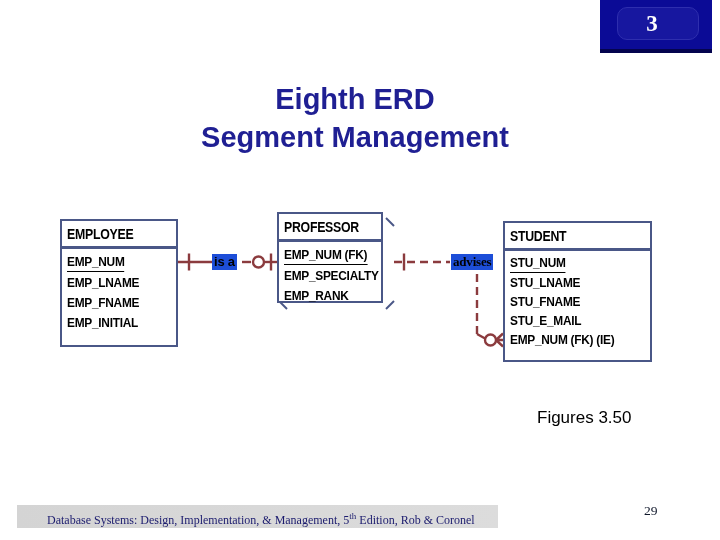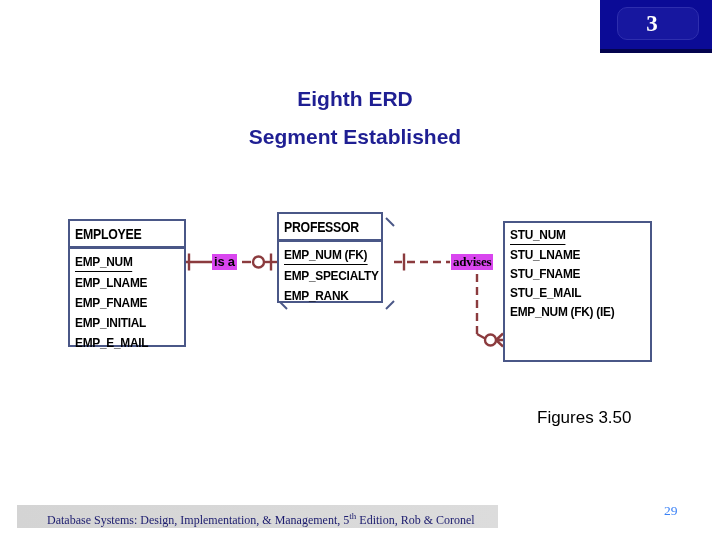--- a/index.html
+++ b/index.html
@@ -17,21 +17,21 @@
     background:#17179f;border:1px solid #2e2eae;border-radius:10px;
   }
   .num-badge-text{
     position:absolute;left:0;right:8px;top:4px;text-align:center;
     color:#ffffff;font-family:"Liberation Serif",serif;
     font-weight:bold;font-size:23px;line-height:40px;
   }
   
   .title{
     position:absolute;left:0;right:10px;top:80px;text-align:center;
-    color:#1f1f93;font-weight:bold;font-size:21px;line-height:38px;
+    color:#1f1f93;font-weight:bold;font-size:29px;line-height:38px;
   }
   
   .entity{
     position:absolute;background:#ffffff;
     border:2.5px solid #4a5787;box-sizing:border-box;
   }
   .entity .hdr{
     border-bottom:3px solid #4a5787;
     padding:4px 5px 3px 5px;
   }
@@ -40,57 +40,57 @@
     display:inline-block;transform:scaleX(0.88);transform-origin:0 50%;
     font-weight:bold;font-size:13.5px;letter-spacing:-0.3px;
     white-space:nowrap;color:#000;
   }
   .entity .hdr .txt{font-size:14px;}
   .row{line-height:19px;}
   .entity-student .row{line-height:18px;}
   .row.u .txt{border-bottom:1.8px solid #000;padding-bottom:0px;}
   
   .rel-label{
-    position:absolute;background:#d946ef;padding:0 2px;
+    position:absolute;background:#1d4ed8;padding:0 2px;
     font-weight:bold;font-size:13px;letter-spacing:-0.2px;color:#000;
     line-height:16px;
   }
   .rel-svg{position:absolute;left:0;top:0;}
   
   .figure-caption{
     position:absolute;left:537px;top:408px;
     font-size:17px;color:#000000;
   }
   .footer-bar{
     position:absolute;left:17px;top:505px;width:481px;height:23px;
     background:linear-gradient(90deg,#d4d4d4,#dcdcdc);
   }
   .footer-text{
     font-family:"Liberation Serif",serif;font-size:12px;color:#1b1b6e;
     line-height:23px;padding-left:30px;white-space:nowrap;
   }
   .footer-text sup{font-size:9px;}
   .page-number{
-    position:absolute;left:664px;top:503px;
-    font-family:"Liberation Serif",serif;font-size:13.5px;color:#3b82f6;
+    position:absolute;left:644px;top:503px;
+    font-family:"Liberation Serif",serif;font-size:13.5px;color:#0f172a;
   }
 </style>
 </head>
 <body>
 
 <div>
 
   <div class="num-badge">
     <div class="num-badge-inner"></div>
     <div class="num-badge-text">3</div>
   </div>
 
   <div class="title">
     <div>Eighth ERD</div>
-    <div>Segment Established</div>
+    <div>Segment Management</div>
   </div>
 
   <svg class="rel-svg" width="720" height="540">
     <g stroke="#8B3B3E" stroke-width="2.4" fill="none">
       <path d="M178 262 H212"></path>
       <path d="M189 253.5 V270.5"></path>
       <path d="M242 262 H251"></path>
       <path d="M264 262 H277"></path>
       <circle cx="258.5" cy="262" r="5.5" fill="#ffffff"></circle>
       <path d="M271 253.5 V270.5"></path>
@@ -104,45 +104,47 @@
       <path d="M496 340 L503 333.5 M496 340 H503 M496 340 L503 346.5"></path>
     </g>
     <g stroke="#4A5787" stroke-width="2" fill="none">
       <path d="M279 226 L287 218"></path>
       <path d="M386 218 L394 226"></path>
       <path d="M279 301 L287 309"></path>
       <path d="M386 309 L394 301"></path>
     </g>
   </svg>
 
-  <div class="entity" style="left:68px;top:219px;width:118px;height:128px;">
+  <div class="entity" style="left:60px;top:219px;width:118px;height:128px;">
     <div class="hdr">
       <span class="txt">EMPLOYEE</span>
     </div>
     <div class="attrs">
       <div class="row u"><span class="txt">EMP_NUM</span></div>
       <div class="row"><span class="txt">EMP_LNAME</span></div>
       <div class="row"><span class="txt">EMP_FNAME</span></div>
       <div class="row"><span class="txt">EMP_INITIAL</span></div>
-      <div class="row"><span class="txt">EMP_E_MAIL</span></div>
     </div>
   </div>
 
   <div class="entity" style="left:277px;top:212px;width:106px;height:91px;">
     <div class="hdr">
       <span class="txt">PROFESSOR</span>
     </div>
     <div class="attrs">
       <div class="row u"><span class="txt">EMP_NUM (FK)</span></div>
       <div class="row"><span class="txt">EMP_SPECIALTY</span></div>
       <div class="row"><span class="txt">EMP_RANK</span></div>
     </div>
   </div>
 
   <div class="entity entity-student" style="left:503px;top:221px;width:149px;height:141px;">
+    <div class="hdr">
+      <span class="txt">STUDENT</span>
+    </div>
     <div class="attrs">
       <div class="row u"><span class="txt">STU_NUM</span></div>
       <div class="row"><span class="txt">STU_LNAME</span></div>
       <div class="row"><span class="txt">STU_FNAME</span></div>
       <div class="row"><span class="txt">STU_E_MAIL</span></div>
       <div class="row"><span class="txt">EMP_NUM (FK) (IE)</span></div>
     </div>
   </div>
 
   <div class="rel-label" style="left:212px;top:254px;">is a</div>

